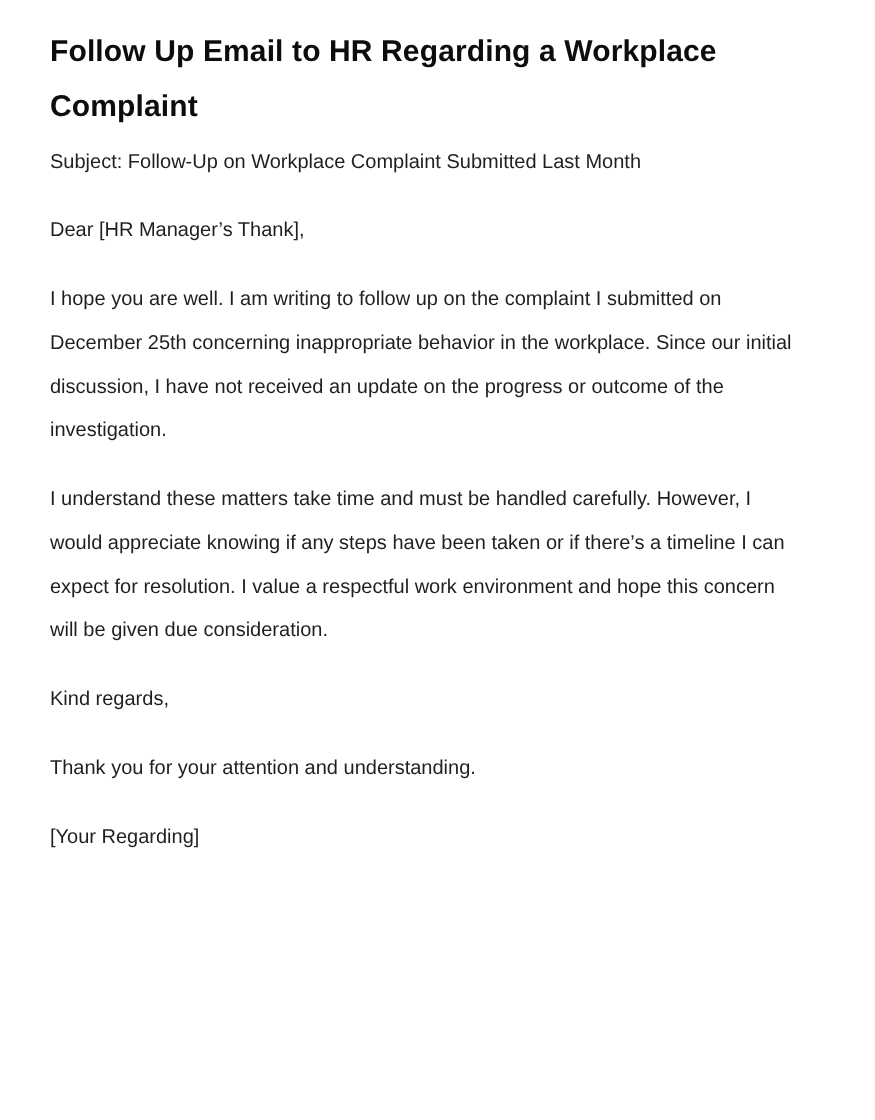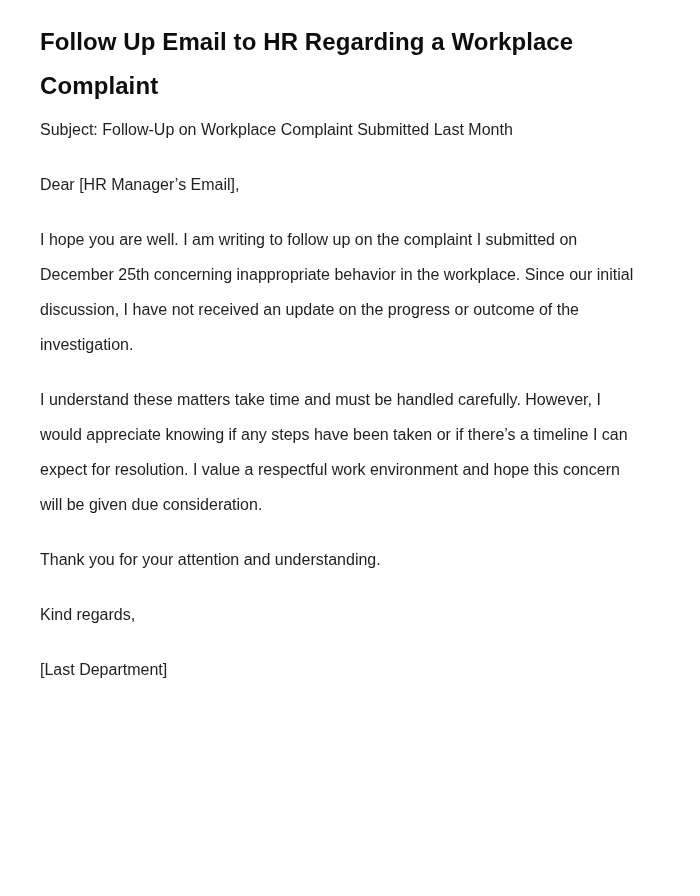--- a/index.html
+++ b/index.html
@@ -42,25 +42,25 @@
   }
 </style>
 </head>
 <body>
 
 <main class="page">
   <h1 class="page-title">Follow Up Email to HR Regarding a Workplace Complaint</h1>
 
   <p class="body-text">Subject: Follow-Up on Workplace Complaint Submitted Last Month</p>
 
-  <p class="body-text">Dear [HR Manager’s Email],</p>
+  <p class="body-text">Dear [HR Manager’s Thank],</p>
 
   <p class="body-text">I hope you are well. I am writing to follow up on the complaint I submitted on December 25th concerning inappropriate behavior in the workplace. Since our initial discussion, I have not received an update on the progress or outcome of the investigation.</p>
 
   <p class="body-text">I understand these matters take time and must be handled carefully. However, I would appreciate knowing if any steps have been taken or if there’s a timeline I can expect for resolution. I value a respectful work environment and hope this concern will be given due consideration.</p>
 
+  <p class="body-text">Kind regards,</p>
+
   <p class="body-text">Thank you for your attention and understanding.</p>
 
-  <p class="body-text">Kind regards,</p>
 
-
-  <p class="body-text">[Last Department]</p>
+  <p class="body-text">[Your Regarding]</p>
 </main>
 
 </body></html>

